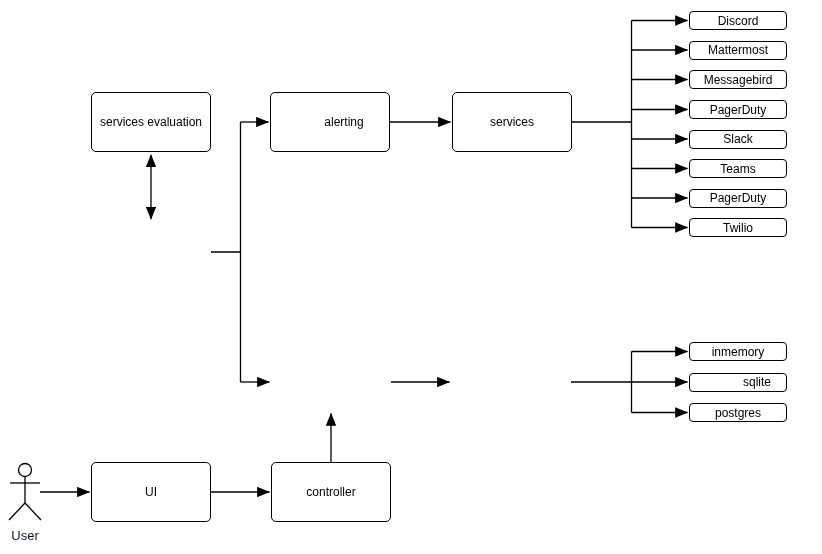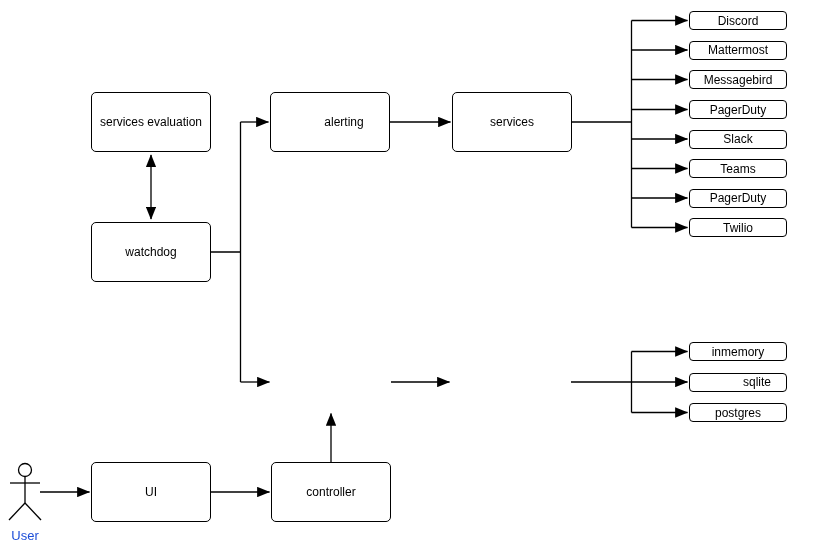--- a/index.html
+++ b/index.html
@@ -30,21 +30,21 @@
     background:#ffffff;
     border:1.3px solid #000000;
     border-radius:4px;
     display:flex;align-items:center;justify-content:center;
     font-size:12px;color:#000000;
     text-align:center;
   }
   .actor-label{
     position:absolute;
     left:0;top:528px;width:50px;
-    font-size:13px;color:#1d4ed8;
+    font-size:13px;color:#0f172a;
     text-align:center;
   }
 </style>
 </head>
 <body>
 
 <div id="canvas">
 
   <svg id="edges" width="822" height="554" viewBox="0 0 822 554">
     <defs>
@@ -89,21 +89,20 @@
         <circle cx="25" cy="470" r="6.5"></circle>
         <line x1="25" y1="476.5" x2="25" y2="503"></line>
         <line x1="10" y1="483" x2="40" y2="483"></line>
         <line x1="25" y1="503" x2="9" y2="520"></line>
         <line x1="25" y1="503" x2="41" y2="520"></line>
       </g>
     </g>
   </svg>
 
   <div class="node" style="left:91px;top:92px;">services evaluation</div>
-  <div class="node" style="left:91px;top:222px;">watchdog</div>
   <div class="node" style="left:270px;top:92px;padding-left:28px;">alerting</div>
   <div class="node" style="left:452px;top:92px;">services</div>
   <div class="node" style="left:91px;top:462px;">UI</div>
   <div class="node" style="left:271px;top:462px;">controller</div>
 
   <div class="leaf" style="left:689px;top:11px;">Discord</div>
   <div class="leaf" style="left:689px;top:40.5px;">Mattermost</div>
   <div class="leaf" style="left:689px;top:70px;">Messagebird</div>
   <div class="leaf" style="left:689px;top:100px;">PagerDuty</div>
   <div class="leaf" style="left:689px;top:129.5px;">Slack</div>

